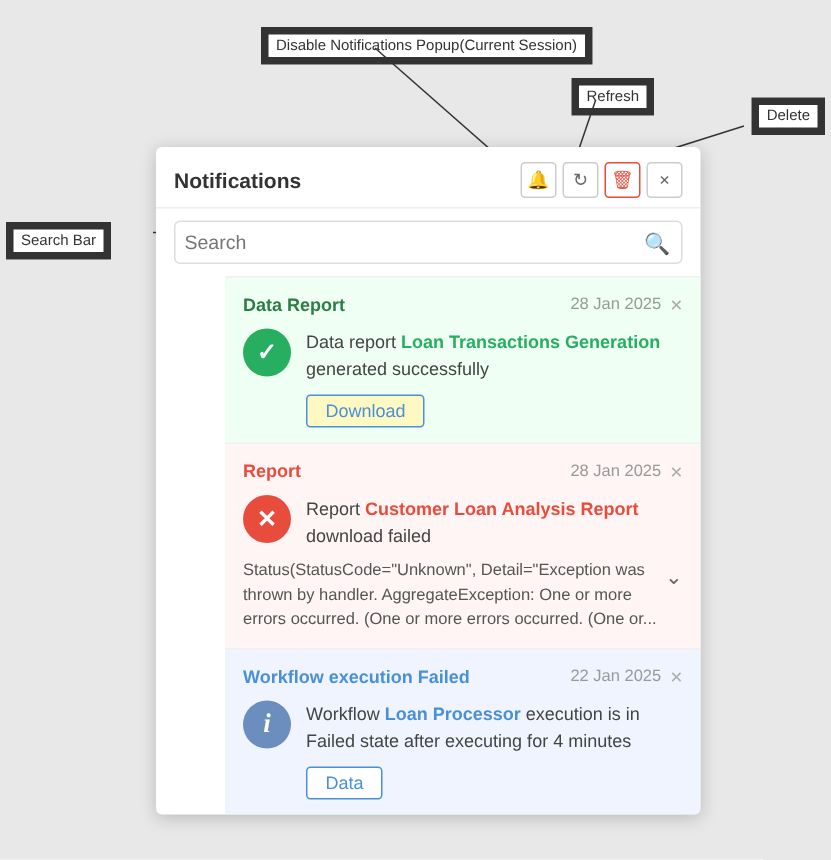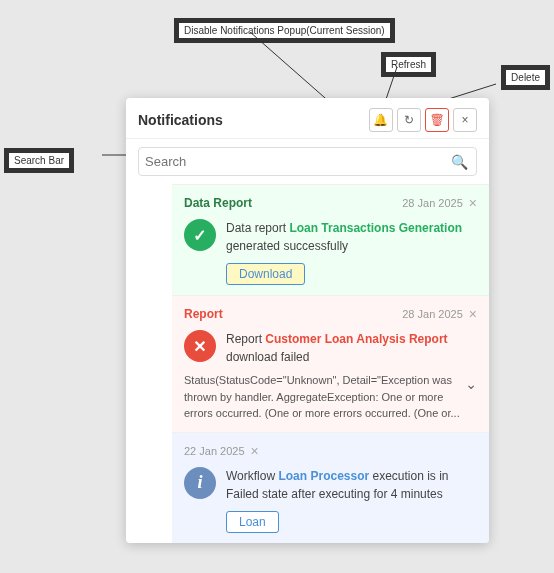--- a/index.html
+++ b/index.html
@@ -45,21 +45,21 @@
     .ann-searchbar {
       top: 148px;
       left: 4px;
       border-color: #333;
     }
 
     
     .panel {
       position: absolute;
       top: 98px;
-      left: 126px;
+      left: 104px;
       width: 363px;
       background: white;
       border-radius: 4px;
       box-shadow: 0 2px 12px rgba(0,0,0,0.2);
       overflow: hidden;
     }
 
     
     .panel-header {
       display: flex;
@@ -310,31 +310,32 @@
     <div style="display:flex; justify-content:space-between; align-items:flex-start; margin-top:6px;">
       <div class="notif-text" style="font-size:11px; color:#555; flex:1;">
         Status(StatusCode="Unknown", Detail="Exception was thrown by handler. AggregateException: One or more errors occurred. (One or more errors occurred. (One or...
       </div>
       <span class="expand-btn">⌄</span>
     </div>
   </div>
 
   <div class="notif-item info-bg">
     <div class="notif-header">
+      <span class="notif-category-info">Workflow execution Failed</span>
       <div class="notif-date">
         <span>22 Jan 2025</span>
         <span class="notif-close">×</span>
       </div>
     </div>
     <div class="notif-body">
       <div class="notif-icon info" style="font-style:italic; font-family:serif; font-size:18px;">i</div>
       <div>
         <div class="notif-text">
           Workflow <span class="highlight-blue">Loan Processor</span> execution is in Failed state after executing for 4 minutes
         </div>
         <div class="notif-actions">
-          <button class="btn-view">Loan</button>
+          <button class="btn-view">Data</button>
         </div>
       </div>
     </div>
   </div>
 
 </div>
 
 </body></html>

